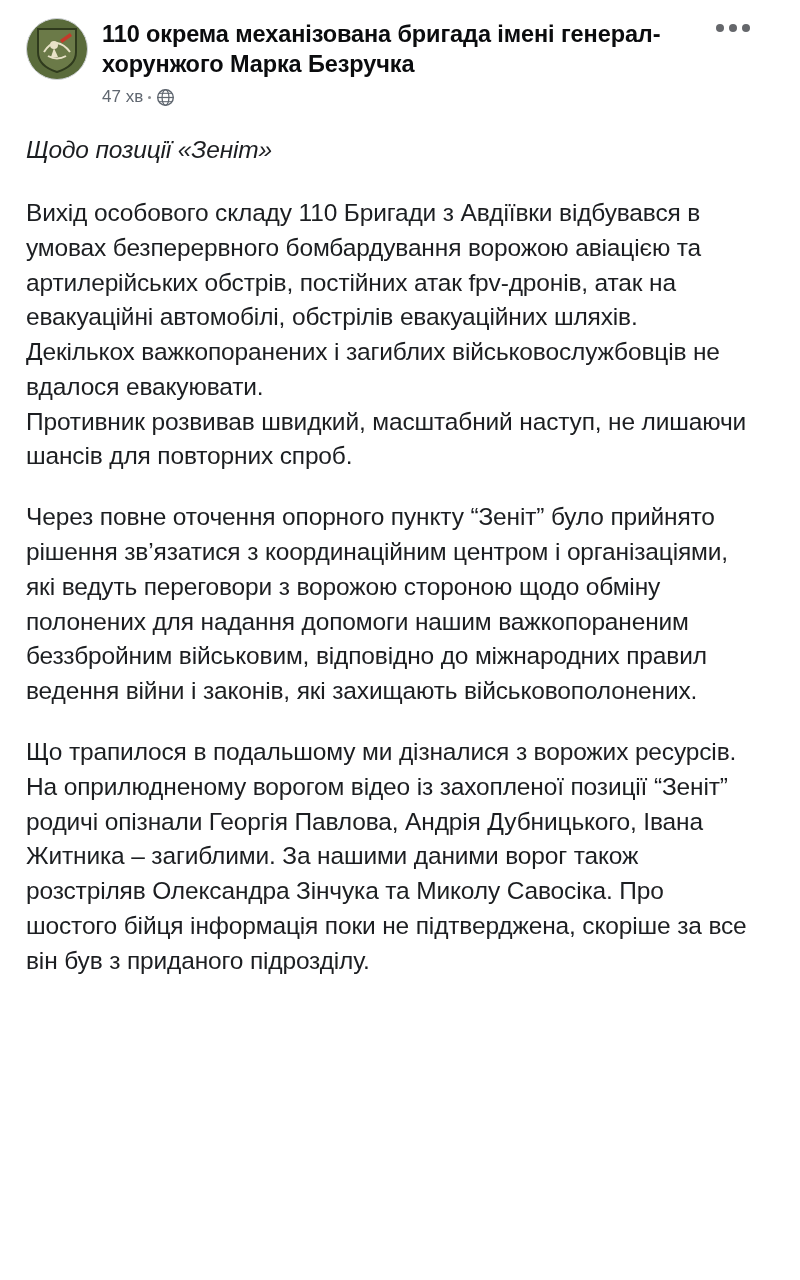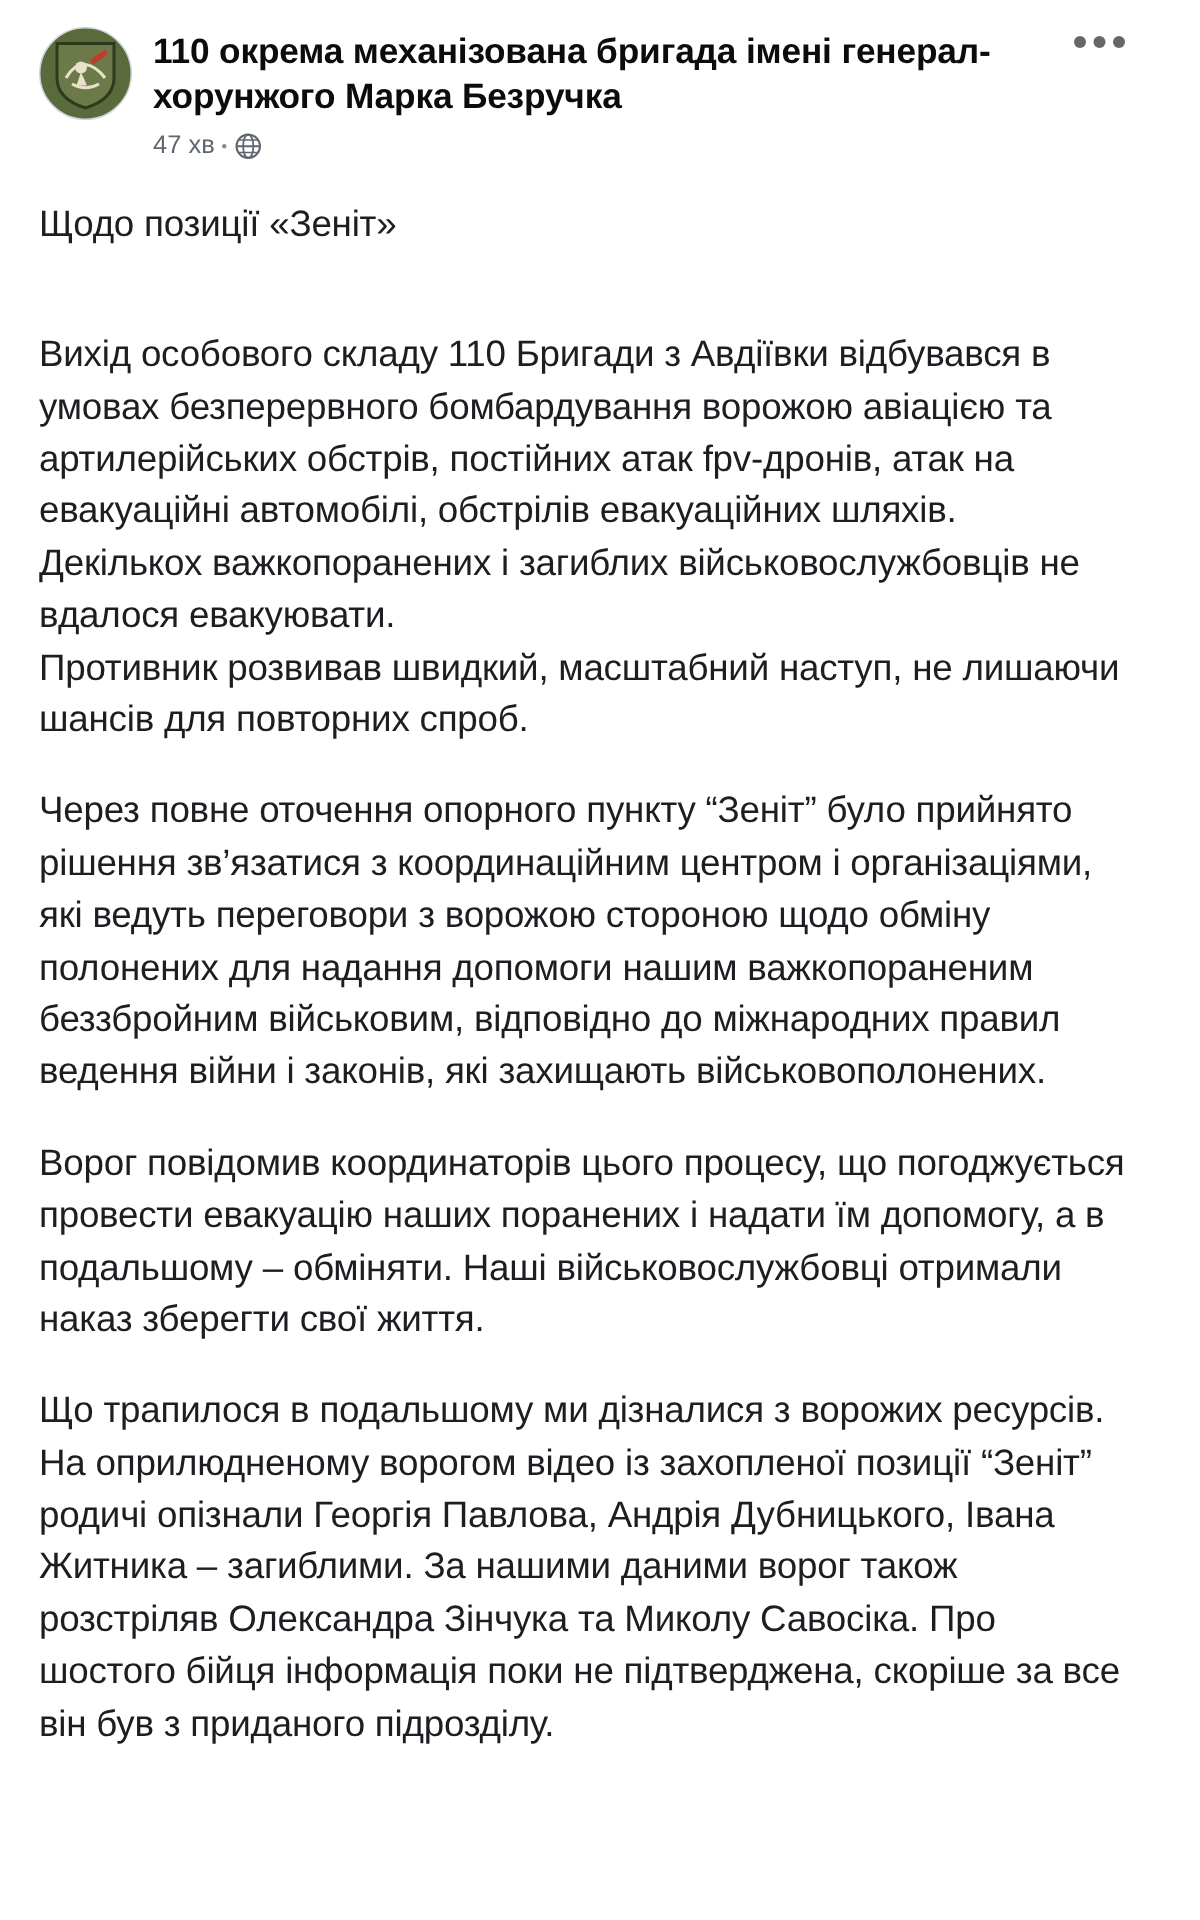--- a/index.html
+++ b/index.html
@@ -87,21 +87,21 @@
     font-size: 24.5px;
     line-height: 1.42;
     color: #1c1e21;
     letter-spacing: -0.15px;
   }
   .post-body p {
     margin: 0 0 26px 0;
     white-space: pre-wrap;
   }
   .post-body p:last-child { margin-bottom: 0; }
-  .post-body p.lead { margin-bottom: 52px; }
+  .post-body p.lead { margin-bottom: 28px; font-style: italic; }
   .spacer { height: 40px; }
 </style>
 </head>
 <body>
 
 <div class="post">
 
   <div class="post-header">
 
     <div class="avatar">
@@ -139,18 +139,17 @@
       <span></span>
       <span></span>
     </div>
   </div>
 
   <div class="post-body">
     <p class="lead">Щодо позиції «Зеніт»</p>
     <p>Вихід особового складу 110 Бригади з Авдіївки відбувався в умовах безперервного бомбардування ворожою авіацією та артилерійських обстрів, постійних атак fpv-дронів, атак на евакуаційні автомобілі, обстрілів евакуаційних шляхів. Декількох важкопоранених і загиблих військовослужбовців не вдалося евакуювати.
 Противник розвивав швидкий, масштабний наступ, не лишаючи шансів для повторних спроб.</p>
     <p>Через повне оточення опорного пункту “Зеніт” було прийнято рішення зв’язатися з координаційним центром і організаціями, які ведуть переговори з ворожою стороною щодо обміну полонених для надання допомоги нашим важкопораненим беззбройним військовим, відповідно до міжнародних правил ведення війни і законів, які захищають військовополонених.</p>
-    <p>Ворог повідомив координаторів цього процесу, що погоджується провести евакуацію наших поранених і надати їм допомогу, а в подальшому – обміняти. Наші військовослужбовці отримали наказ зберегти свої життя.</p>
     <p>Що трапилося в подальшому ми дізналися з ворожих ресурсів. На оприлюдненому ворогом відео із захопленої позиції “Зеніт” родичі опізнали Георгія Павлова, Андрія Дубницького, Івана Житника – загиблими. За нашими даними ворог також розстріляв Олександра Зінчука та Миколу Савосіка. Про шостого бійця інформація поки не підтверджена, скоріше за все він був з приданого підрозділу.</p>
   </div>
 
   <div class="spacer"></div>
 </div>
 
 </body></html>

